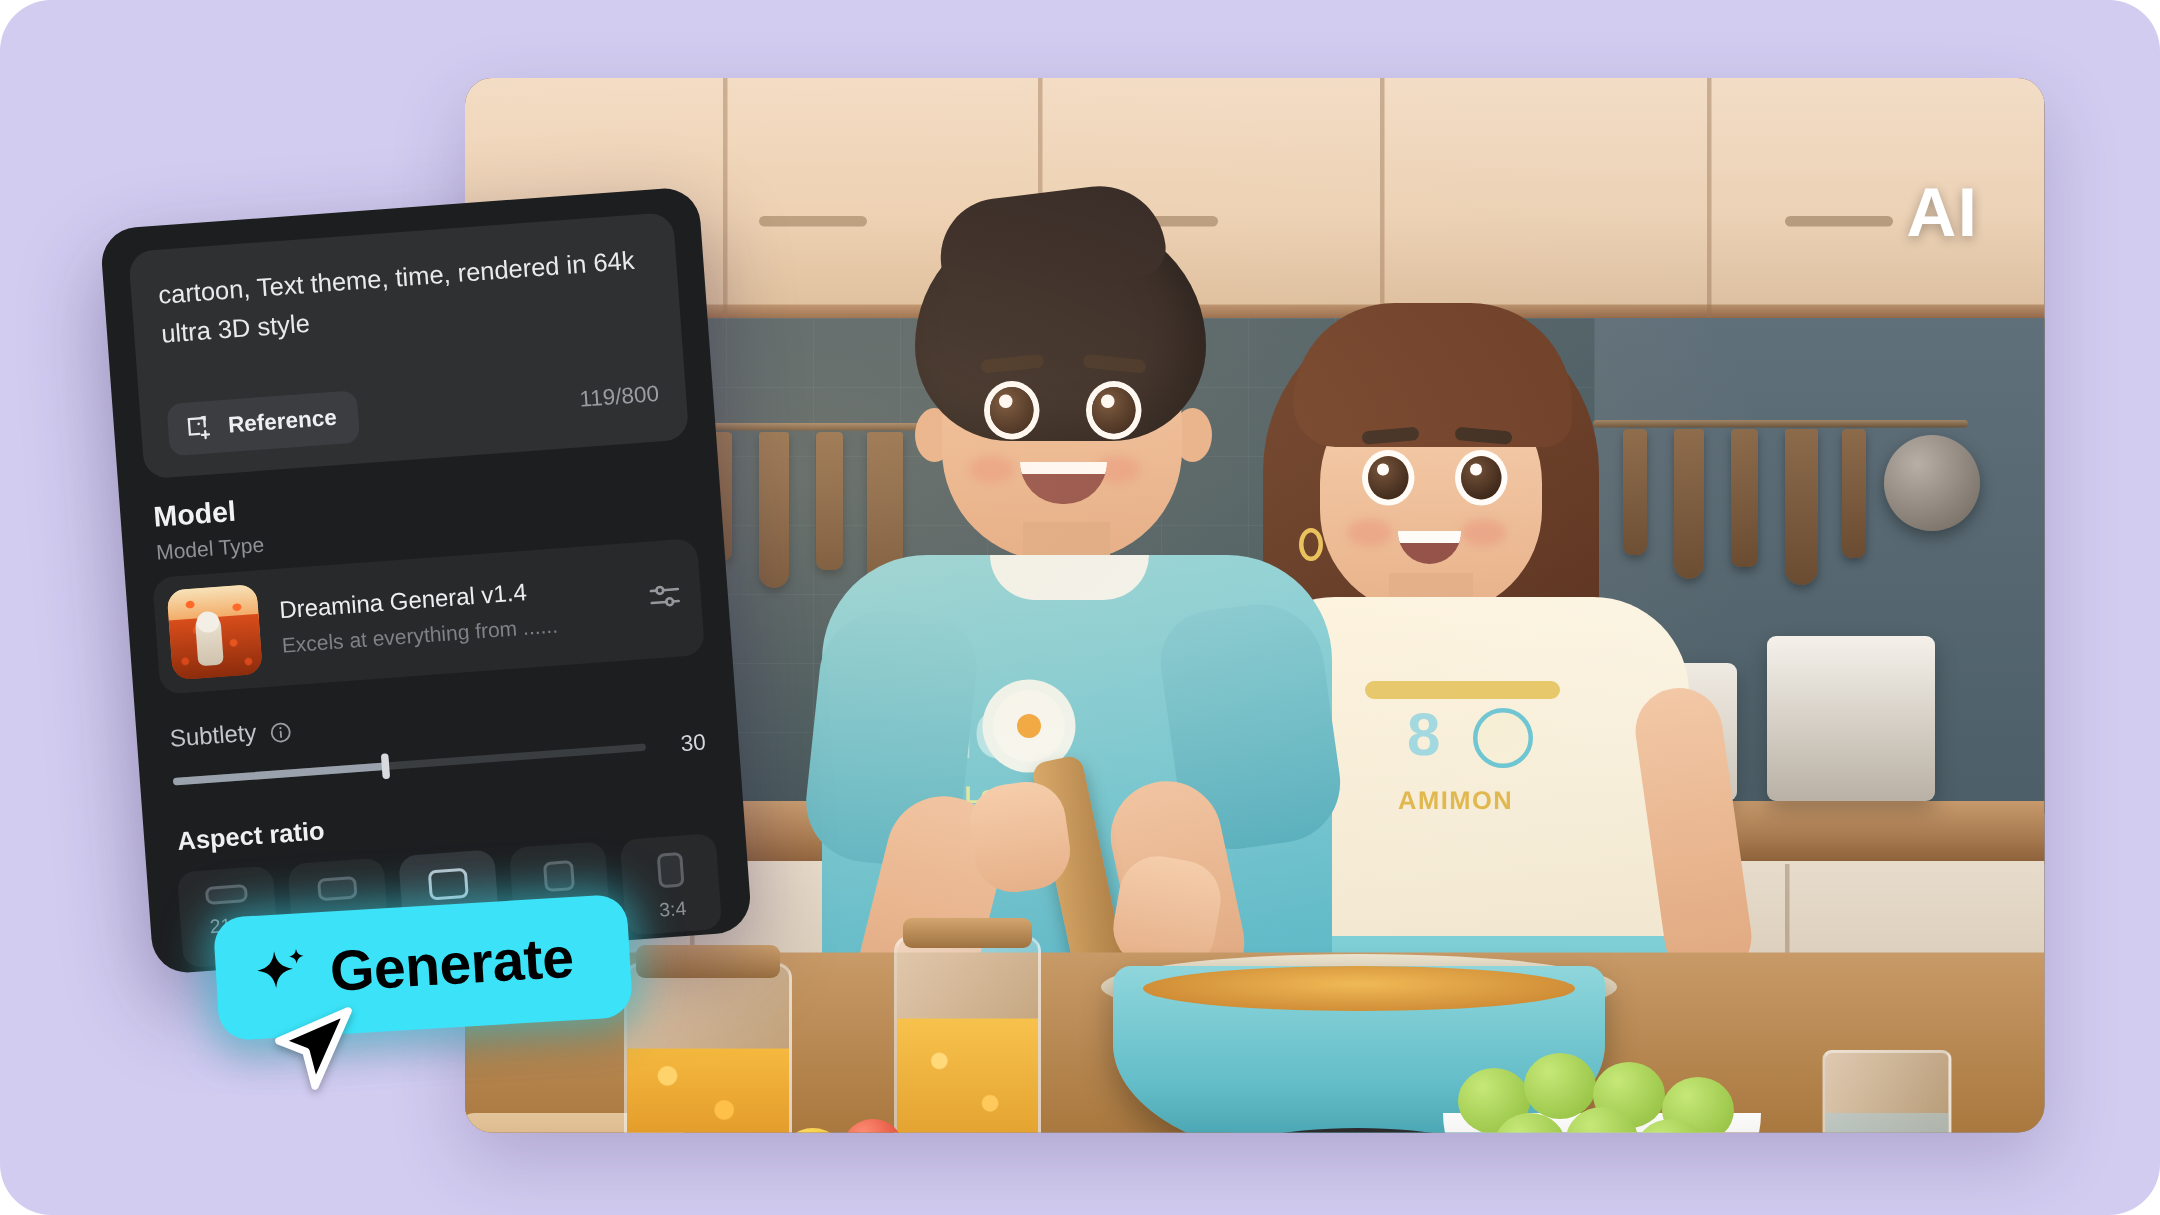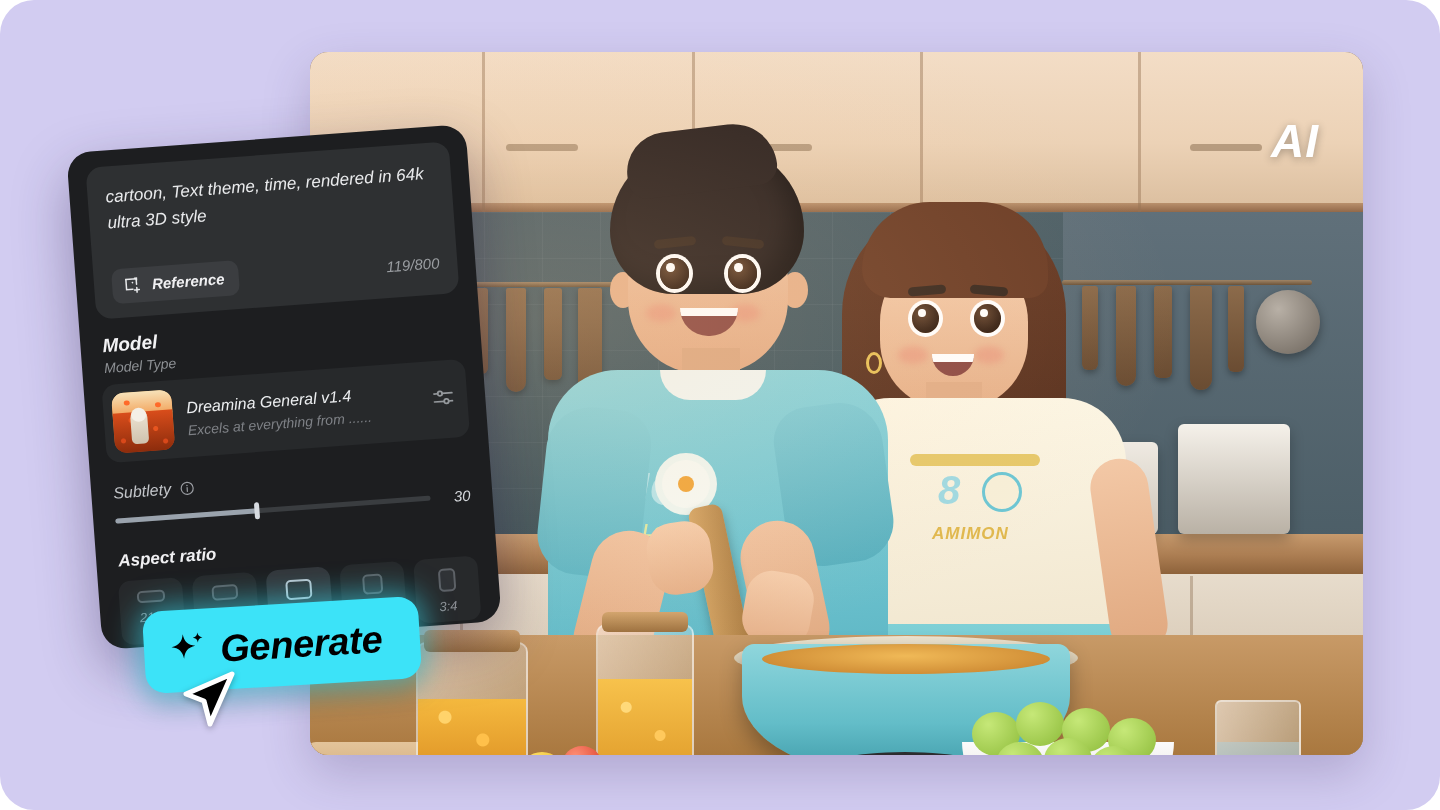--- a/index.html
+++ b/index.html
@@ -440,21 +440,21 @@
   }
   #cursor {
     position:absolute; left: 180px; top: 668px;
     width: 56px; height: 62px; z-index: 21;
     filter: drop-shadow(0 2px 3px rgba(0,0,0,.3));
   }
 </style>
 </head>
 <body>
 
-<div id="stage" style="background: rgb(210, 204, 241); font-style: italic;">
+<div id="stage" style="background: rgb(210, 204, 241);">
 
   <div id="photo">
     <div class="ph-layer">
 
       <div class="cab-top"></div>
       <div class="cab-seam" style="left:172px"></div>
       <div class="cab-seam" style="left:382px"></div>
       <div class="cab-seam" style="left:610px"></div>
       <div class="cab-seam" style="left:828px"></div>
       <div class="cab-handle" style="left:196px;top:92px;width:72px"></div>

